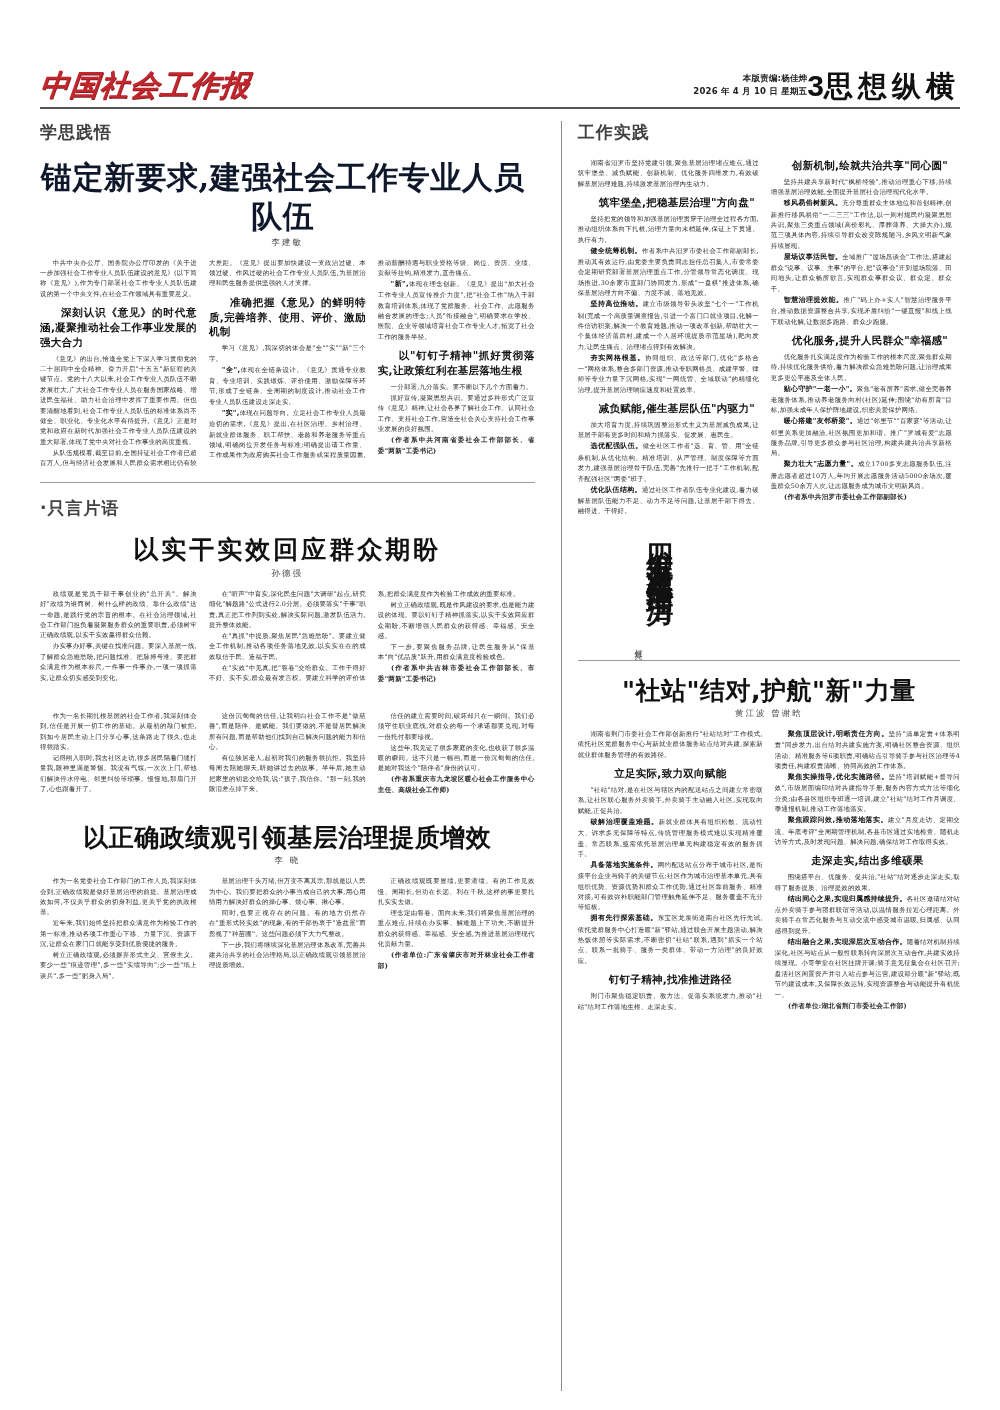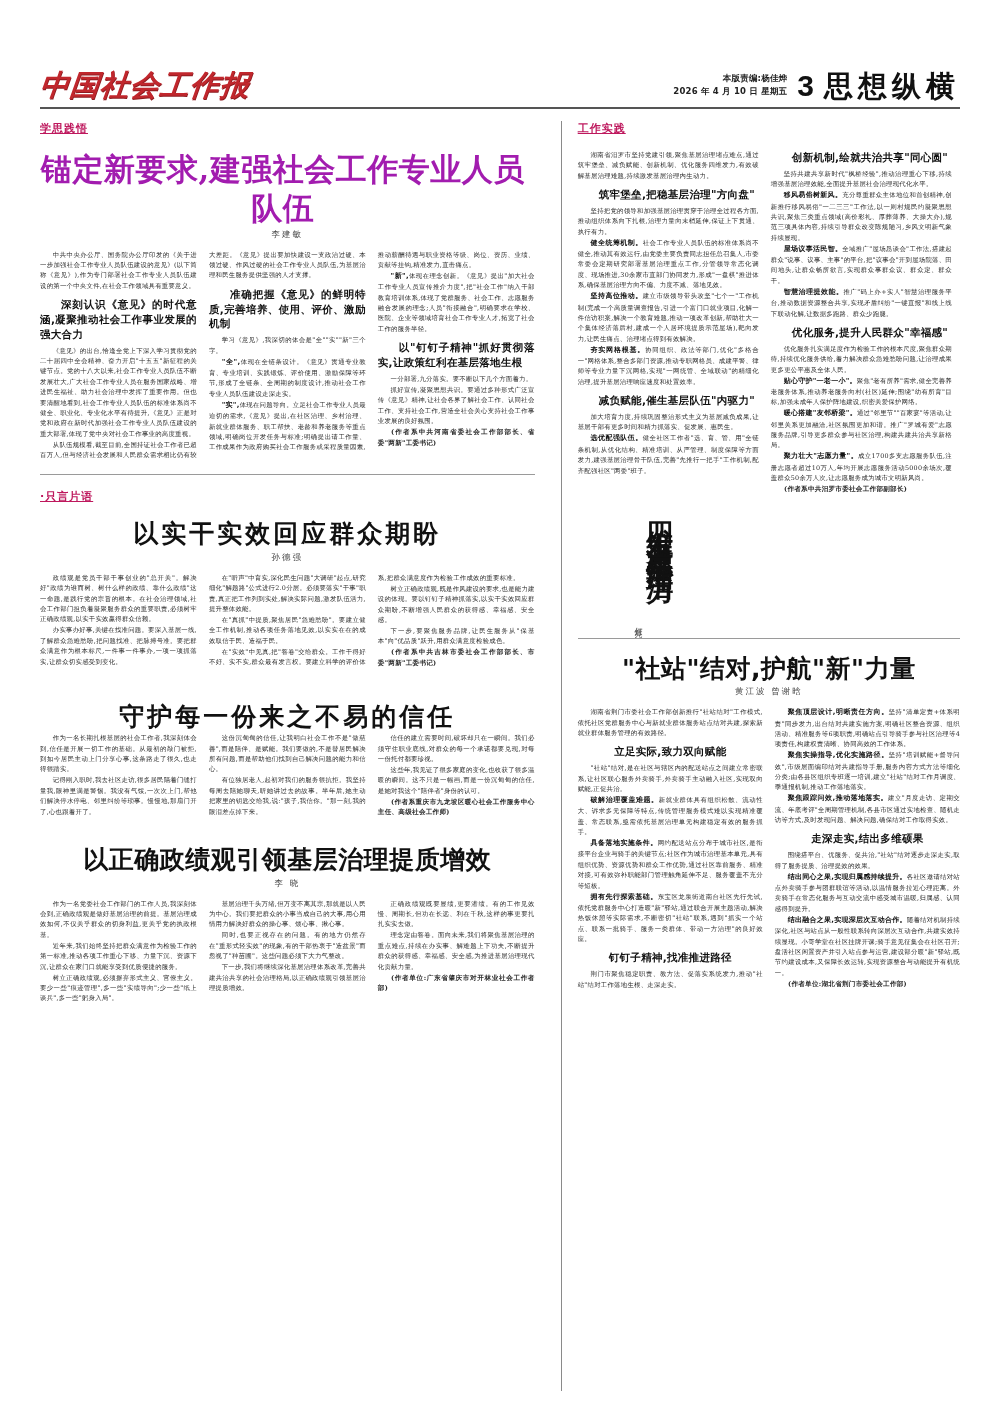--- a/index.html
+++ b/index.html
@@ -42,21 +42,20 @@
     letter-spacing: 1px;
     color: #c1272d;
     font-style: italic;
     line-height: 1;
     transform: skewX(-6deg);
     text-shadow: 0.5px 0.5px 0 #8c1b20;
   }
   .masthead-right {
     display: flex;
     align-items: flex-end;
-    gap: 10px;
   }
   .issue-info {
     text-align: right;
     line-height: 1.45;
     padding-bottom: 3px;
   }
   .issue-editor {
     font-size: 8.5px;
     font-weight: bold;
     color: #222;
@@ -106,36 +105,35 @@
     flex: none;
   }
   .col-right {
     width: 395px;
     box-sizing: border-box;
     padding-left: 4px;
   }
 
   
   .kicker {
-    color: #be185d;
-    font-size: 11px;
+    color: #404040;
+    font-size: 17px;
     font-weight: bold;
     letter-spacing: 1px;
     margin-bottom: 14px;
-    text-decoration: underline;
   }
 
   
   .headline-main {
     font-family: "DejaVu Serif", "Liberation Serif", serif;
     font-size: 31px;
     font-weight: bold;
     text-align: center;
     letter-spacing: 0.5px;
-    color: #a21caf;
+    color: #0f172a;
     line-height: 1.25;
     margin: 4px 9px 0 0;
   }
   .headline-sub {
     font-family: "DejaVu Serif", "Liberation Serif", serif;
     font-size: 25px;
     font-weight: bold;
     text-align: center;
     letter-spacing: 3px;
     color: #111;
@@ -308,21 +306,20 @@
           <p>在"实效"中见真,把"答卷"交给群众。工作干得好不好、实不实,群众最有发言权。要建立科学的评价体系,把群众满意度作为检验工作成效的重要标准。</p>
           <p>树立正确政绩观,既是作风建设的要求,也是能力建设的体现。要以钉钉子精神抓落实,以实干实效回应群众期盼,不断增强人民群众的获得感、幸福感、安全感。</p>
           <p>下一步,要聚焦服务品牌,让民生服务从"保基本"向"优品质"跃升,用群众满意度检验成色。</p>
           <p class="attrib">(作者系中共吉林市委社会工作部部长、市委"两新"工委书记)</p>
         </div>
       </div>
 
       <div class="spacer-lg"></div>
 
       <div>
-        <div class="headline-sub">守护每一份来之不易的信任</div>
         <div class="body-cols c3">
           <p>作为一名长期扎根基层的社会工作者,我深刻体会到,信任是开展一切工作的基础。从最初的敲门被拒,到如今居民主动上门分享心事,这条路走了很久,也走得很踏实。</p>
           <p>记得刚入职时,我去社区走访,很多居民隔着门缝打量我,眼神里满是警惕。我没有气馁,一次次上门,帮他们解决停水停电、邻里纠纷等琐事。慢慢地,那扇门开了,心也跟着开了。</p>
           <p>这份沉甸甸的信任,让我明白社会工作不是"做慈善",而是陪伴、是赋能。我们要做的,不是替居民解决所有问题,而是帮助他们找到自己解决问题的能力和信心。</p>
           <p>有位独居老人,起初对我们的服务很抗拒。我坚持每周去陪她聊天,听她讲过去的故事。半年后,她主动把家里的钥匙交给我,说:"孩子,我信你。"那一刻,我的眼泪差点掉下来。</p>
           <p>信任的建立需要时间,破坏却只在一瞬间。我们必须守住职业底线,对群众的每一个承诺都要兑现,对每一份托付都要珍视。</p>
           <p>这些年,我见证了很多家庭的变化,也收获了很多温暖的瞬间。这不只是一幅画,而是一份沉甸甸的信任,是她对我这个"陪伴者"身份的认可。</p>
           <p class="attrib">(作者系重庆市九龙坡区暖心社会工作服务中心主任、高级社会工作师)</p>
         </div>
       </div>
@@ -352,26 +349,27 @@
     <div class="col-right">
 
       <div class="kicker">工作实践</div>
 
       <div class="feature">
         <div class="feature-body">
           <div class="body-cols c2">
             <p>湖南省汨罗市坚持党建引领,聚焦基层治理堵点难点,通过筑牢堡垒、减负赋能、创新机制、优化服务四维发力,有效破解基层治理难题,持续激发基层治理内生动力。</p>
             <div class="subhead">筑牢堡垒,把稳基层治理"方向盘"</div>
             <p>坚持把党的领导和加强基层治理贯穿于治理全过程各方面,推动组织体系向下扎根,治理力量向末梢延伸,保证上下贯通、执行有力。</p>
-            <p><span class="inline-head">健全统筹机制。</span><span>社会工作专业人员队伍的标准体系尚不健全,推动其有效运行,由党委主要负责同志担任总召集人,市委常委会定期研究部署基层治理重点工作,分管领导常态化调度、现场推进,30余家市直部门协同发力,形成"一盘棋"推进体系,确保基层治理方向不偏、力度不减、落地见效。</span></p>
+            <p><span class="inline-head">健全统筹机制。</span><span>作者系中共汨罗市委社会工作部副部长,推动其有效运行,由党委主要负责同志担任总召集人,市委常委会定期研究部署基层治理重点工作,分管领导常态化调度、现场推进,30余家市直部门协同发力,形成"一盘棋"推进体系,确保基层治理方向不偏、力度不减、落地见效。</span></p>
             <p><span class="inline-head">坚持高位推动。</span><span>建立市级领导带头攻坚"七个一"工作机制(完成一个高质量调查报告,引进一个富门口就业项目,化解一件信访积案,解决一个教育难题,推动一项改革创新,帮助壮大一个集体经济落后村,建成一个人居环境提质示范屋场),靶向发力,让民生痛点、治理堵点得到有效解决。</span></p>
             <p><span class="inline-head">夯实网格根基。</span><span>协同组织、政法等部门,优化"多格合一"网格体系,整合多部门资源,推动专职网格员、成建平警、律师等专业力量下沉网格,实现"一网统管、全域联动"的精细化治理,提升基层治理响应速度和处置效率。</span></p>
             <div class="subhead">减负赋能,催生基层队伍"内驱力"</div>
             <p>加大培育力度,持续巩固整治形式主义为基层减负成果,让基层干部有更多时间和精力抓落实、促发展、惠民生。</p>
             <p><span class="inline-head">选优配强队伍。</span><span>健全社区工作者"选、育、管、用"全链条机制,从优化结构、精准培训、从严管理、制度保障等方面发力,建强基层治理骨干队伍,完善"先推行一把手"工作机制,配齐配强社区"两委"班子。</span></p>
+            <p><span class="inline-head">优化队伍结构。</span><span>通过社区工作者队伍专业化建设,着力破解基层队伍能力不足、动力不足等问题,让基层干部下得去、融得进、干得好。</span></p>
             <div class="subhead">创新机制,绘就共治共享"同心圆"</div>
             <p>坚持共建共享新时代"枫桥经验",推动治理重心下移,持续增强基层治理效能,全面提升基层社会治理现代化水平。</p>
             <p><span class="inline-head">移风易俗树新风。</span><span>充分尊重群众主体地位和首创精神,创新推行移风易俗"一二三三"工作法,以一则村规民约凝聚思想共识,聚焦三类重点领域(高价彩礼、厚葬薄养、大操大办),规范三项具体内容,持续引导群众改变陈规陋习,乡风文明新气象持续显现。</span></p>
             <p><span class="inline-head">屋场议事活民智。</span><span>全域推广"屋场恳谈会"工作法,搭建起群众"说事、议事、主事"的平台,把"议事会"开到屋场院落、田间地头,让群众畅所欲言,实现群众事群众议、群众定、群众干。</span></p>
             <p><span class="inline-head">智慧治理提效能。</span><span>推广"码上办+实人"智慧治理服务平台,推动数据资源整合共享,实现矛盾纠纷"一键直报"和线上线下联动化解,让数据多跑路、群众少跑腿。</span></p>
             <div class="subhead">优化服务,提升人民群众"幸福感"</div>
             <p>优化服务扎实满足度作为检验工作的根本尺度,聚焦群众期待,持续优化服务供给,着力解决群众急难愁盼问题,让治理成果更多更公平惠及全体人民。</p>
             <p><span class="inline-head">贴心守护"一老一小"。</span><span>聚焦"老有所养"需求,健全完善养老服务体系,推动养老服务向村(社区)延伸;围绕"幼有所育"目标,加强未成年人保护阵地建设,织密关爱保护网络。</span></p>
             <p><span class="inline-head">暖心搭建"友邻桥梁"。</span><span>通过"邻里节""百家宴"等活动,让邻里关系更加融洽,社区氛围更加和谐。推广"罗城有爱"志愿服务品牌,引导更多群众参与社区治理,构建共建共治共享新格局。</span></p>
             <p><span class="inline-head">聚力壮大"志愿力量"。</span><span>成立1700多支志愿服务队伍,注册志愿者超过10万人,年均开展志愿服务活动5000余场次,覆盖群众50余万人次,让志愿服务成为城市文明新风尚。</span></p>

